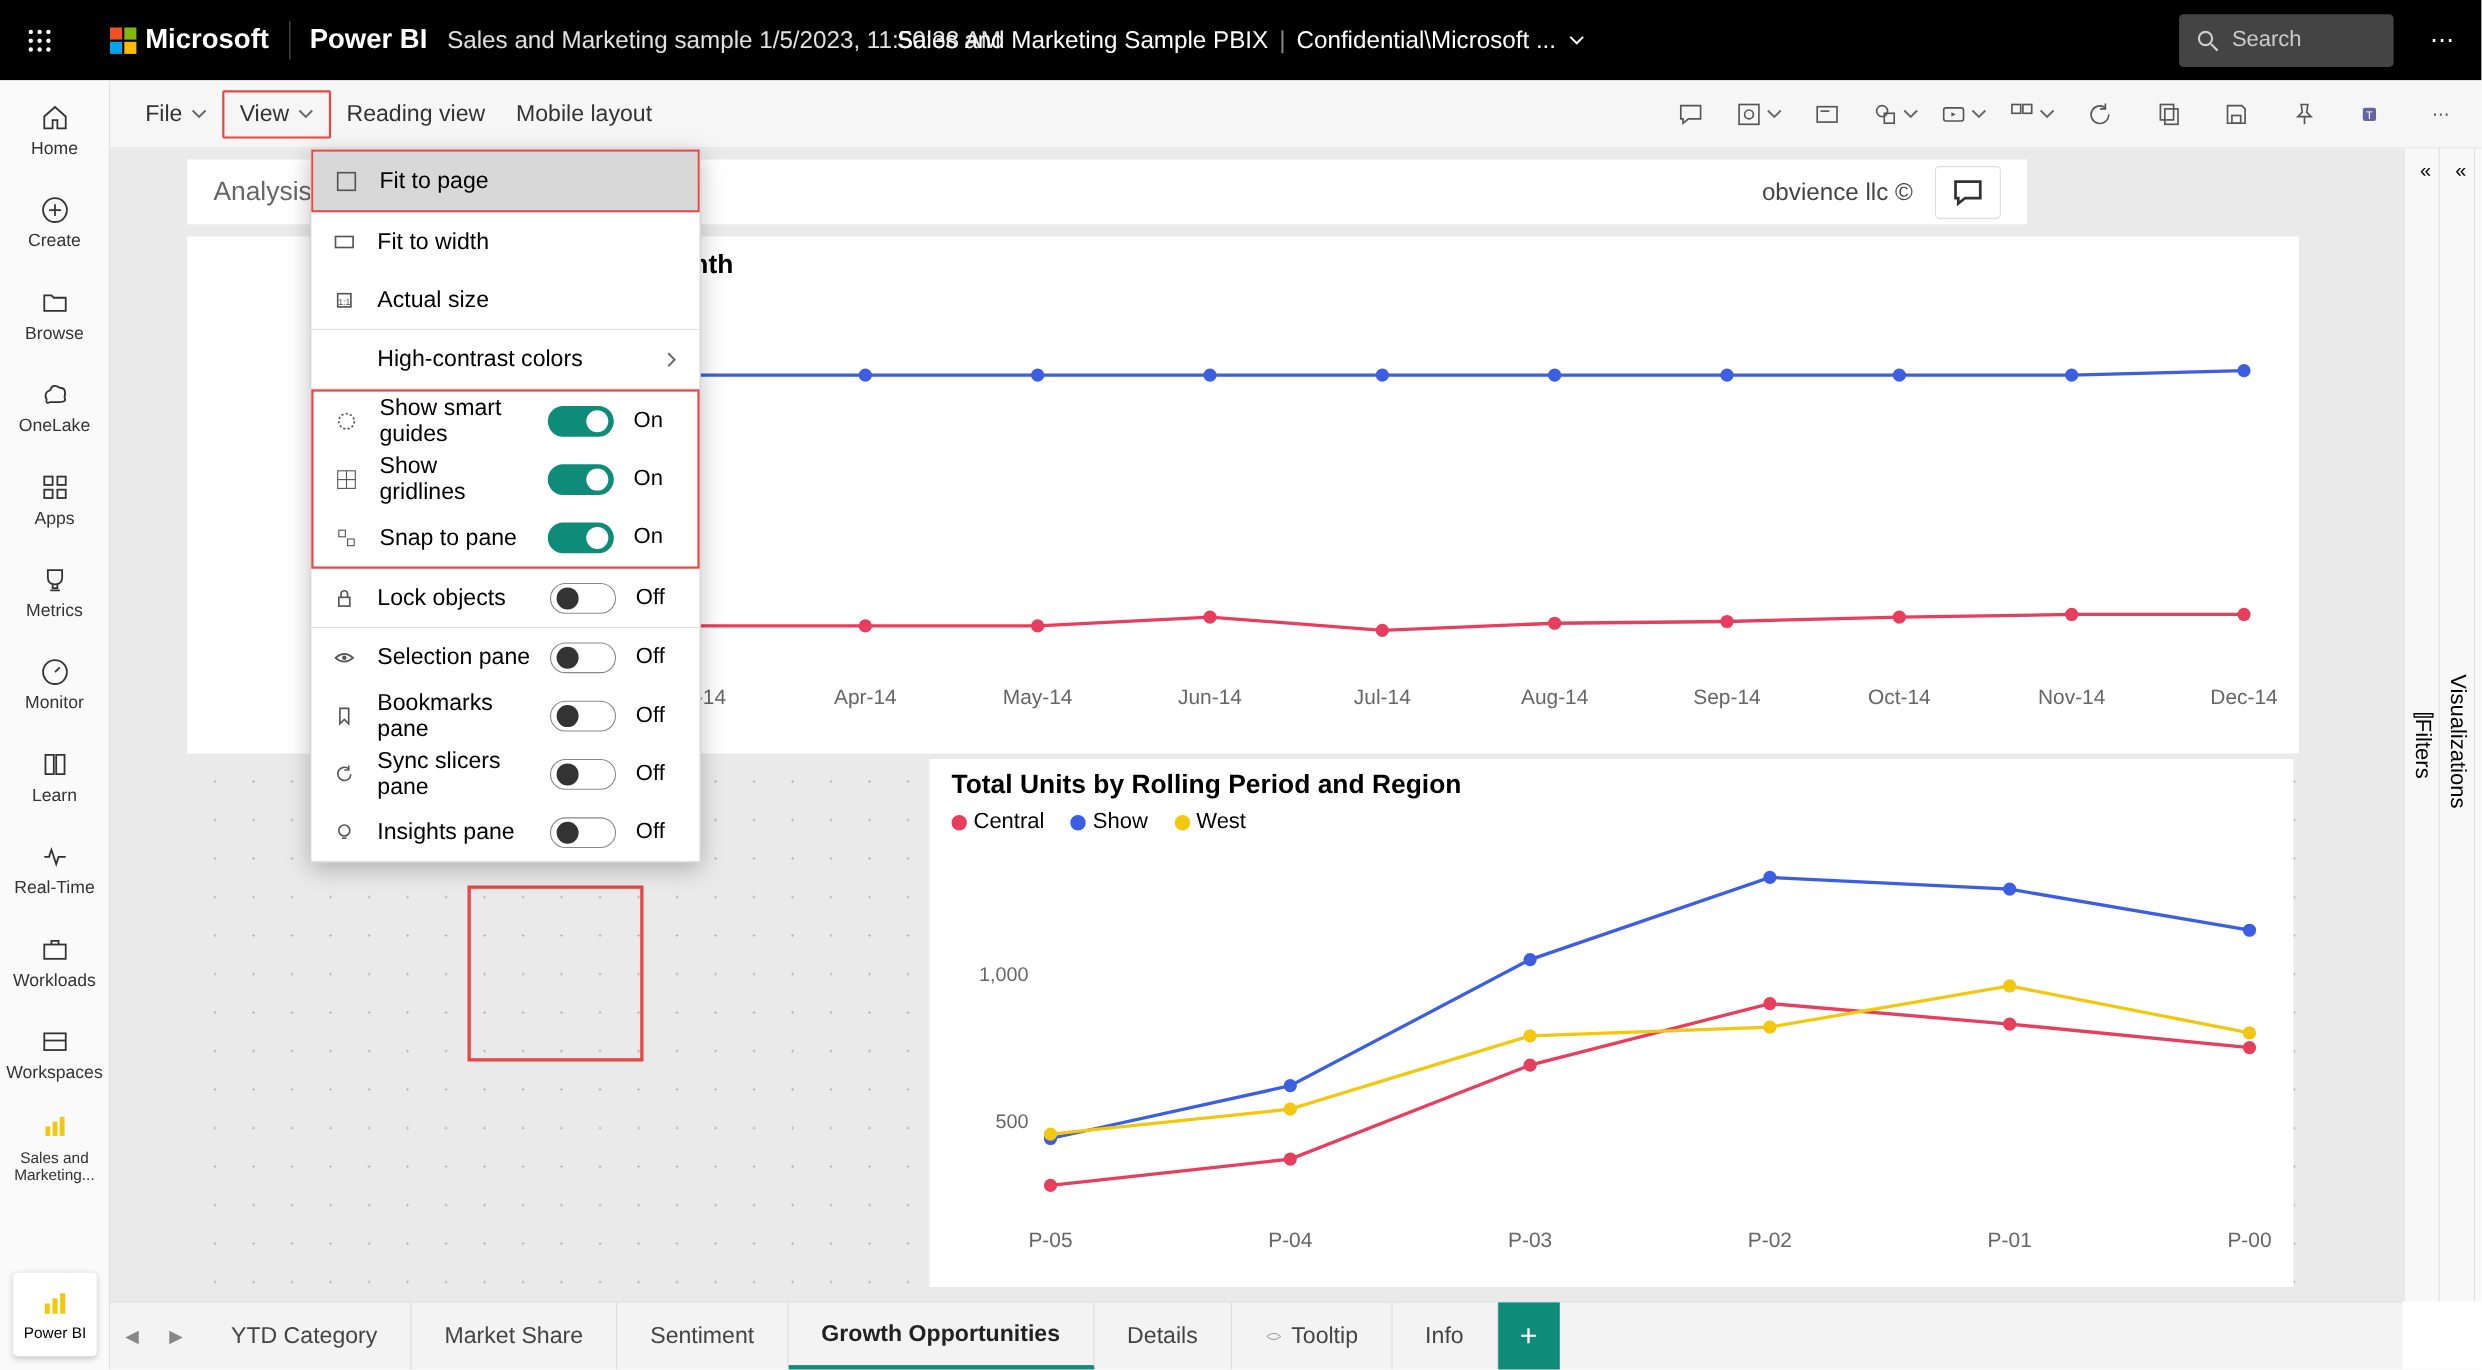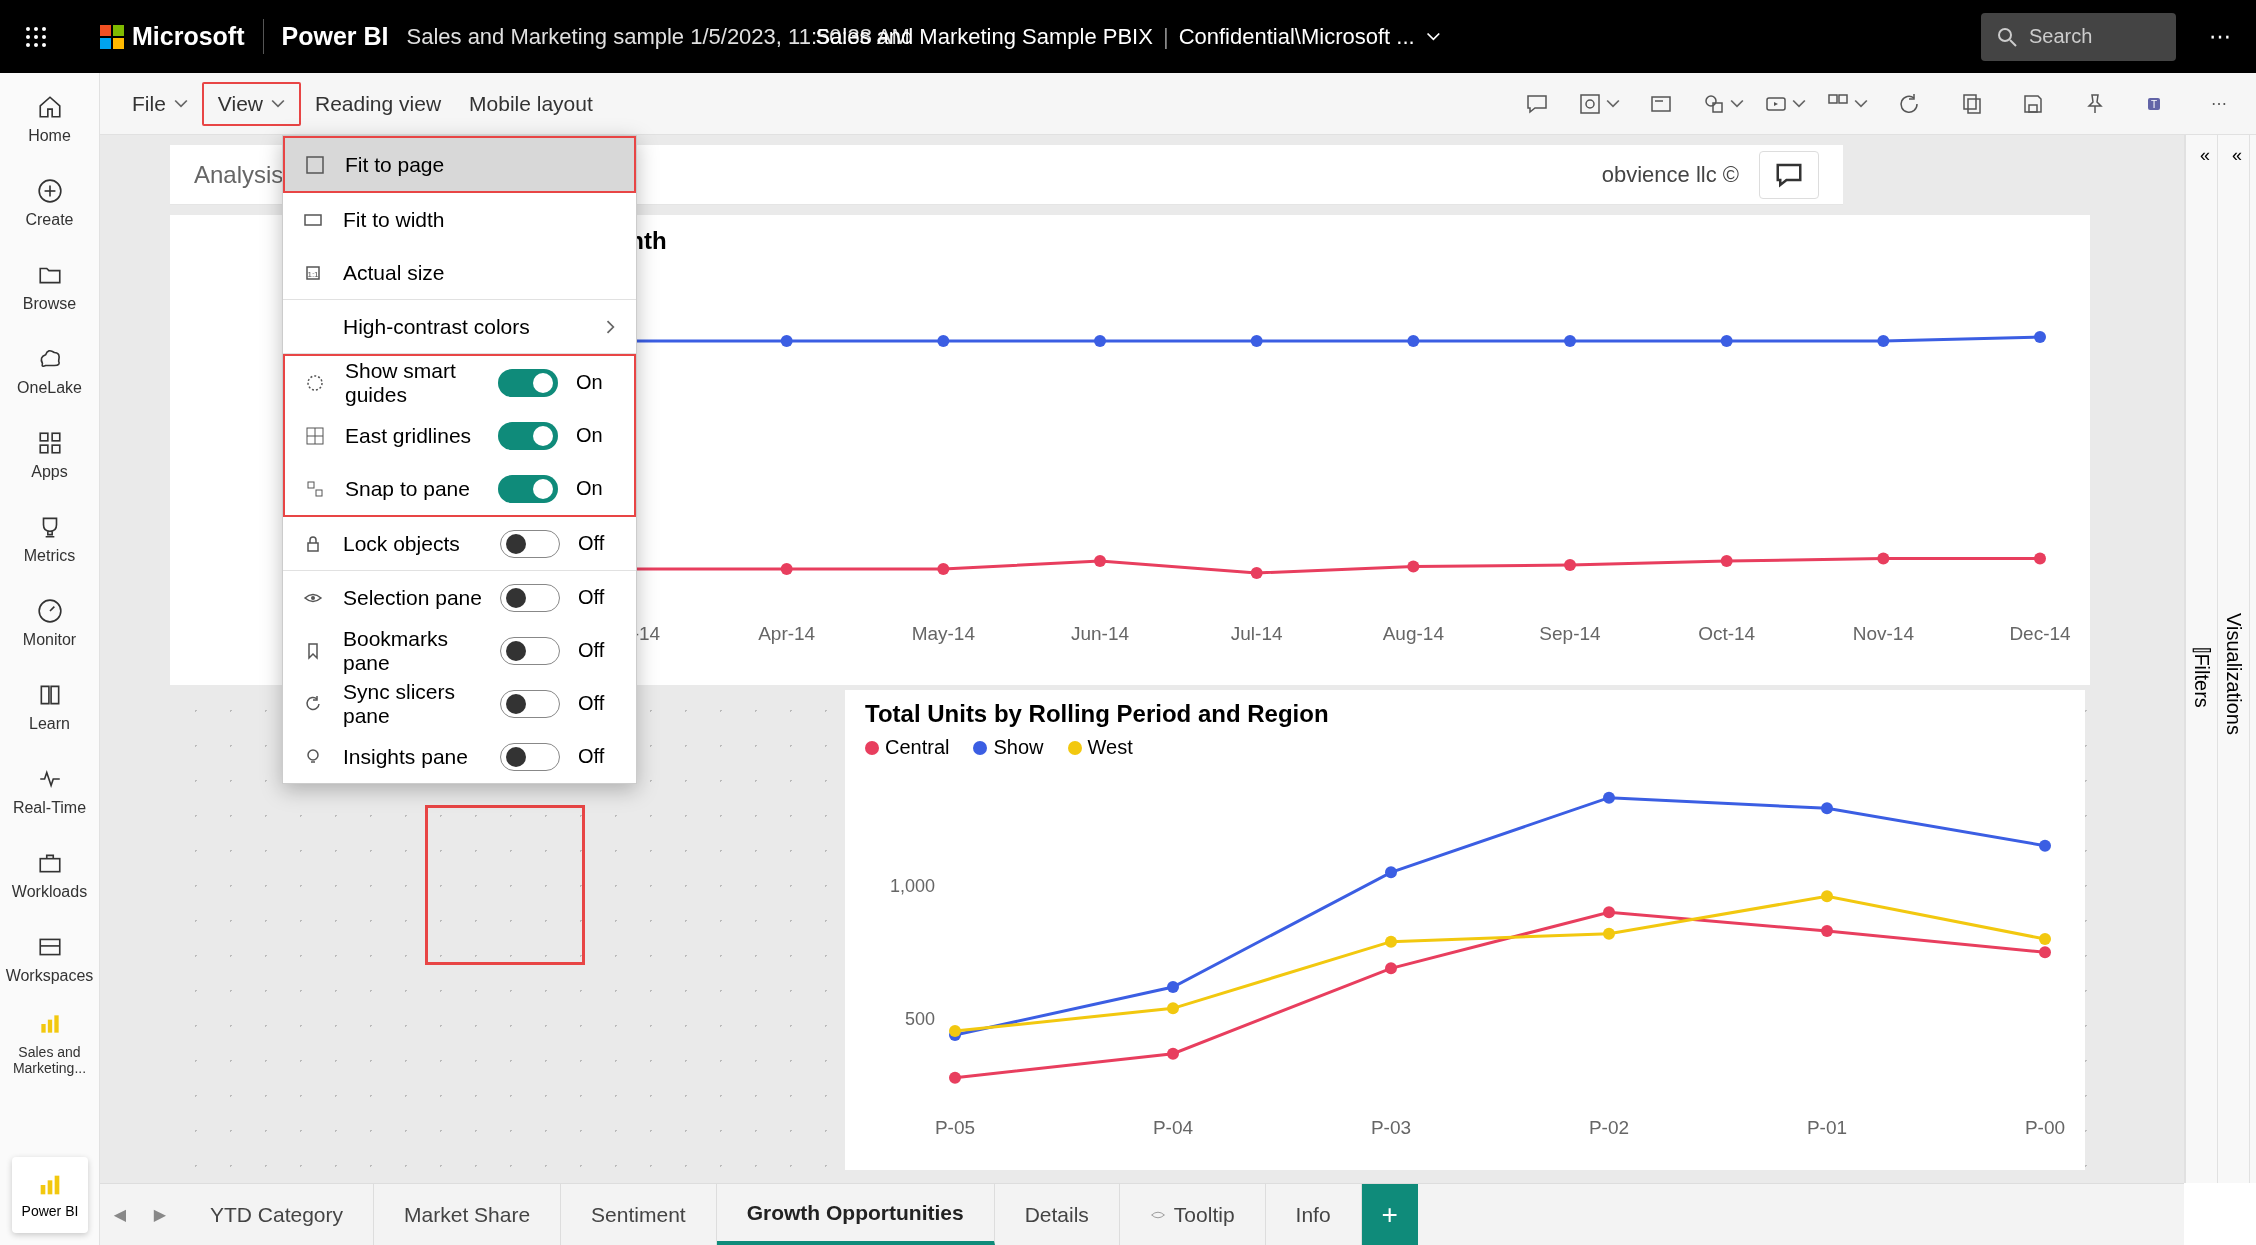--- a/index.html
+++ b/index.html
@@ -503,21 +503,21 @@
         <span class="vm-state">On</span>
       </div>
     <div class="vm-item">
         <span class="vm-icon">
           <svg width="20" height="20" viewBox="0 0 20 20">
             <rect x="2" y="2" width="16" height="16" fill="none" stroke="#555" stroke-width="1"></rect>
             <line x1="2" y1="10" x2="18" y2="10" stroke="#555"></line>
             <line x1="10" y1="2" x2="10" y2="18" stroke="#555"></line>
           </svg>
         </span>
-        <span class="vm-label">East gridlines</span>
+        <span class="vm-label">Show gridlines</span>
         <span class="vm-toggle on"></span>
         <span class="vm-state">On</span>
       </div>
     <div class="vm-item">
         <span class="vm-icon">
           <svg width="20" height="20" viewBox="0 0 20 20">
             <rect x="3" y="3" width="6" height="6" fill="none" stroke="#555" stroke-width="1"></rect>
             <rect x="11" y="11" width="6" height="6" fill="none" stroke="#555" stroke-width="1"></rect>
           </svg>
         </span>

